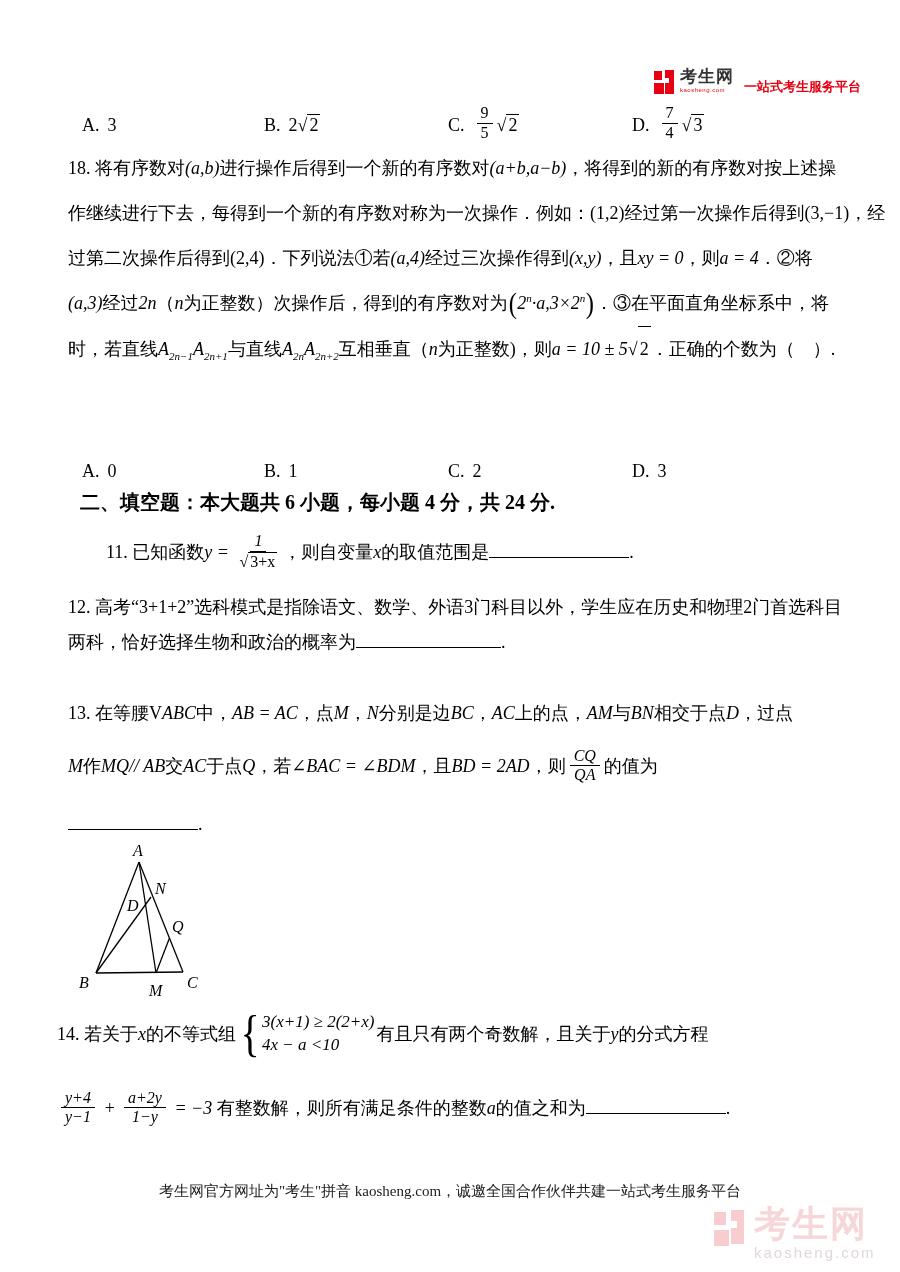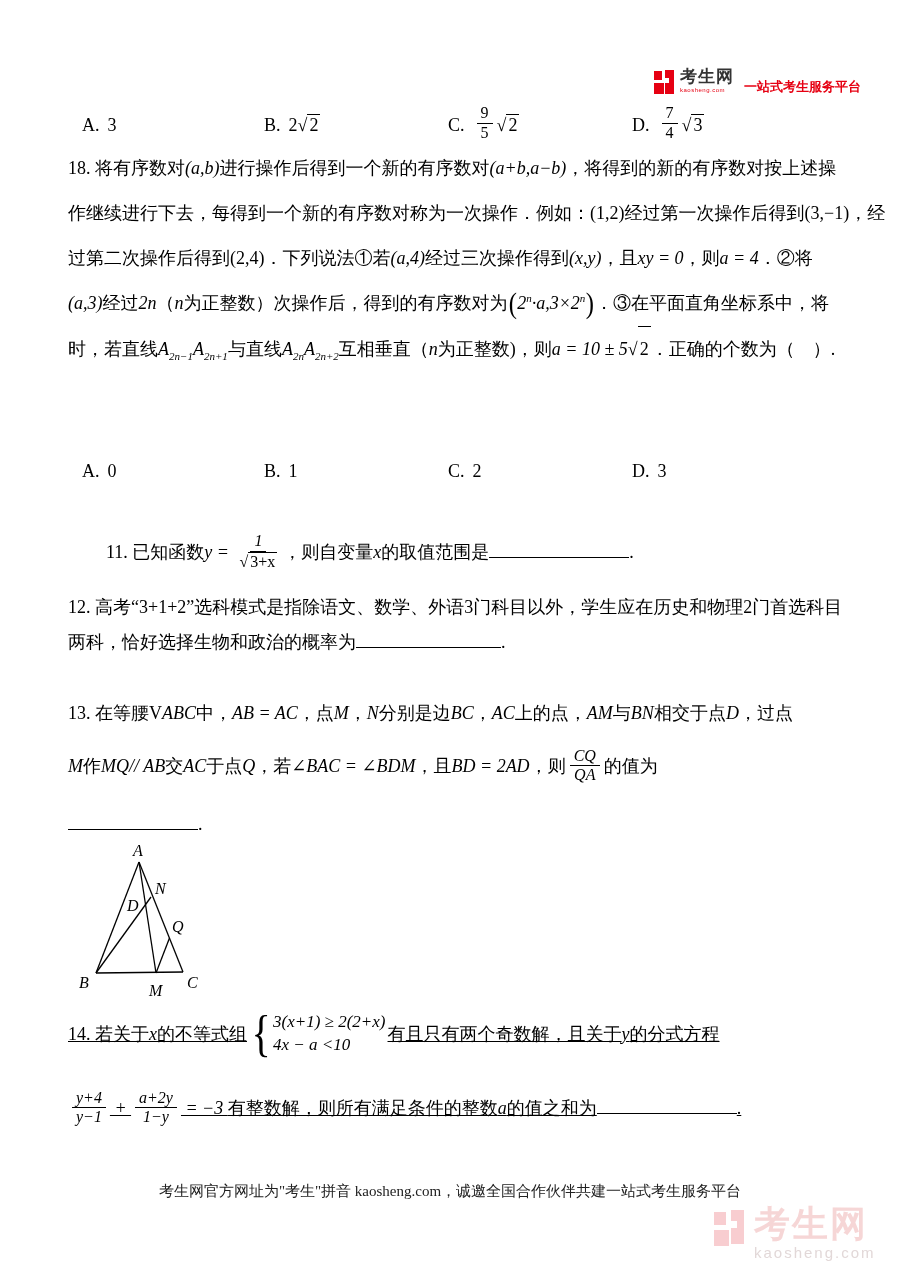--- a/index.html
+++ b/index.html
@@ -151,20 +151,21 @@
         </span>
       </div>
     <div class="opt" style="left:632px;">
         <span class="opt-label">D.</span>
         <span class="opt-val">
           <span class="seg-t">3</span>
         </span>
       </div>
   </div>
 
+  <div class="sec-head" style="top:489px;">二、填空题：本大题共 6 小题，每小题 4 分，共 24 分.</div>
 
   <div class="abs pline" style="left:68px;top:524px;height:56px;line-height:56px;margin-left:38px;"><span class="seg-t">11. 已知函数</span><span class="seg-m">y = </span><span class="frac i">
         <span class="frac-n">1</span>
         <span class="frac-d"><span class="sqrt"><span class="sqrt-sign">√</span><span class="sqrt-rad">3+x</span></span></span>
       </span><span class="seg-t">，则自变量</span><span class="seg-m">x</span><span class="seg-t">的取值范围是</span><span class="blank" style="width: 140px;"></span><span class="seg-t">.</span></div>
 
   <div class="abs" style="left:68px;top:590px;width:760px;">
     <div class="pline" style="height:35px;line-height:35px;"><span class="seg-t">12. 高考“3+1+2”选科模式是指除语文、数学、外语3门科目以外，学生应在历史和物理2门首选科目</span></div>
     <div class="pline" style="height:35px;line-height:35px;"><span class="seg-t">两科，恰好选择生物和政治的概率为</span><span class="blank" style="width: 145px;"></span><span class="seg-t">.</span></div>
   </div>
@@ -189,21 +190,21 @@
       <text x="58" y="20">A</text>
       <text x="4" y="152">B</text>
       <text x="112" y="152">C</text>
       <text x="52" y="75">D</text>
       <text x="74" y="160">M</text>
       <text x="80" y="58">N</text>
       <text x="97" y="96">Q</text>
     </svg>
   </div>
 
-  <div class="abs" style="left:68px;top:1004px;width:780px;text-decoration:underline;">
+  <div class="abs" style="left:57px;top:1004px;width:780px;">
     <div class="pline" style="height:60px;line-height:60px;"><span class="seg-t">14. 若关于</span><span class="seg-m">x</span><span class="seg-t">的不等式组</span><span class="cases">
           <span class="brace">{</span>
           <span class="cases-col">
             <div class="seg-m cases-line">3(x+1) ≥ 2(2+x)</div>
             <div class="seg-m cases-line">4x − a &lt;10</div>
           </span>
         </span><span class="seg-t">有且只有两个奇数解，且关于</span><span class="seg-m">y</span><span class="seg-t">的分式方程</span></div>
     <div class="pline" style="height:56px;line-height:56px;margin-top:16px;"><span class="frac i">
           <span class="frac-n">y+4</span>
           <span class="frac-d">y−1</span>

